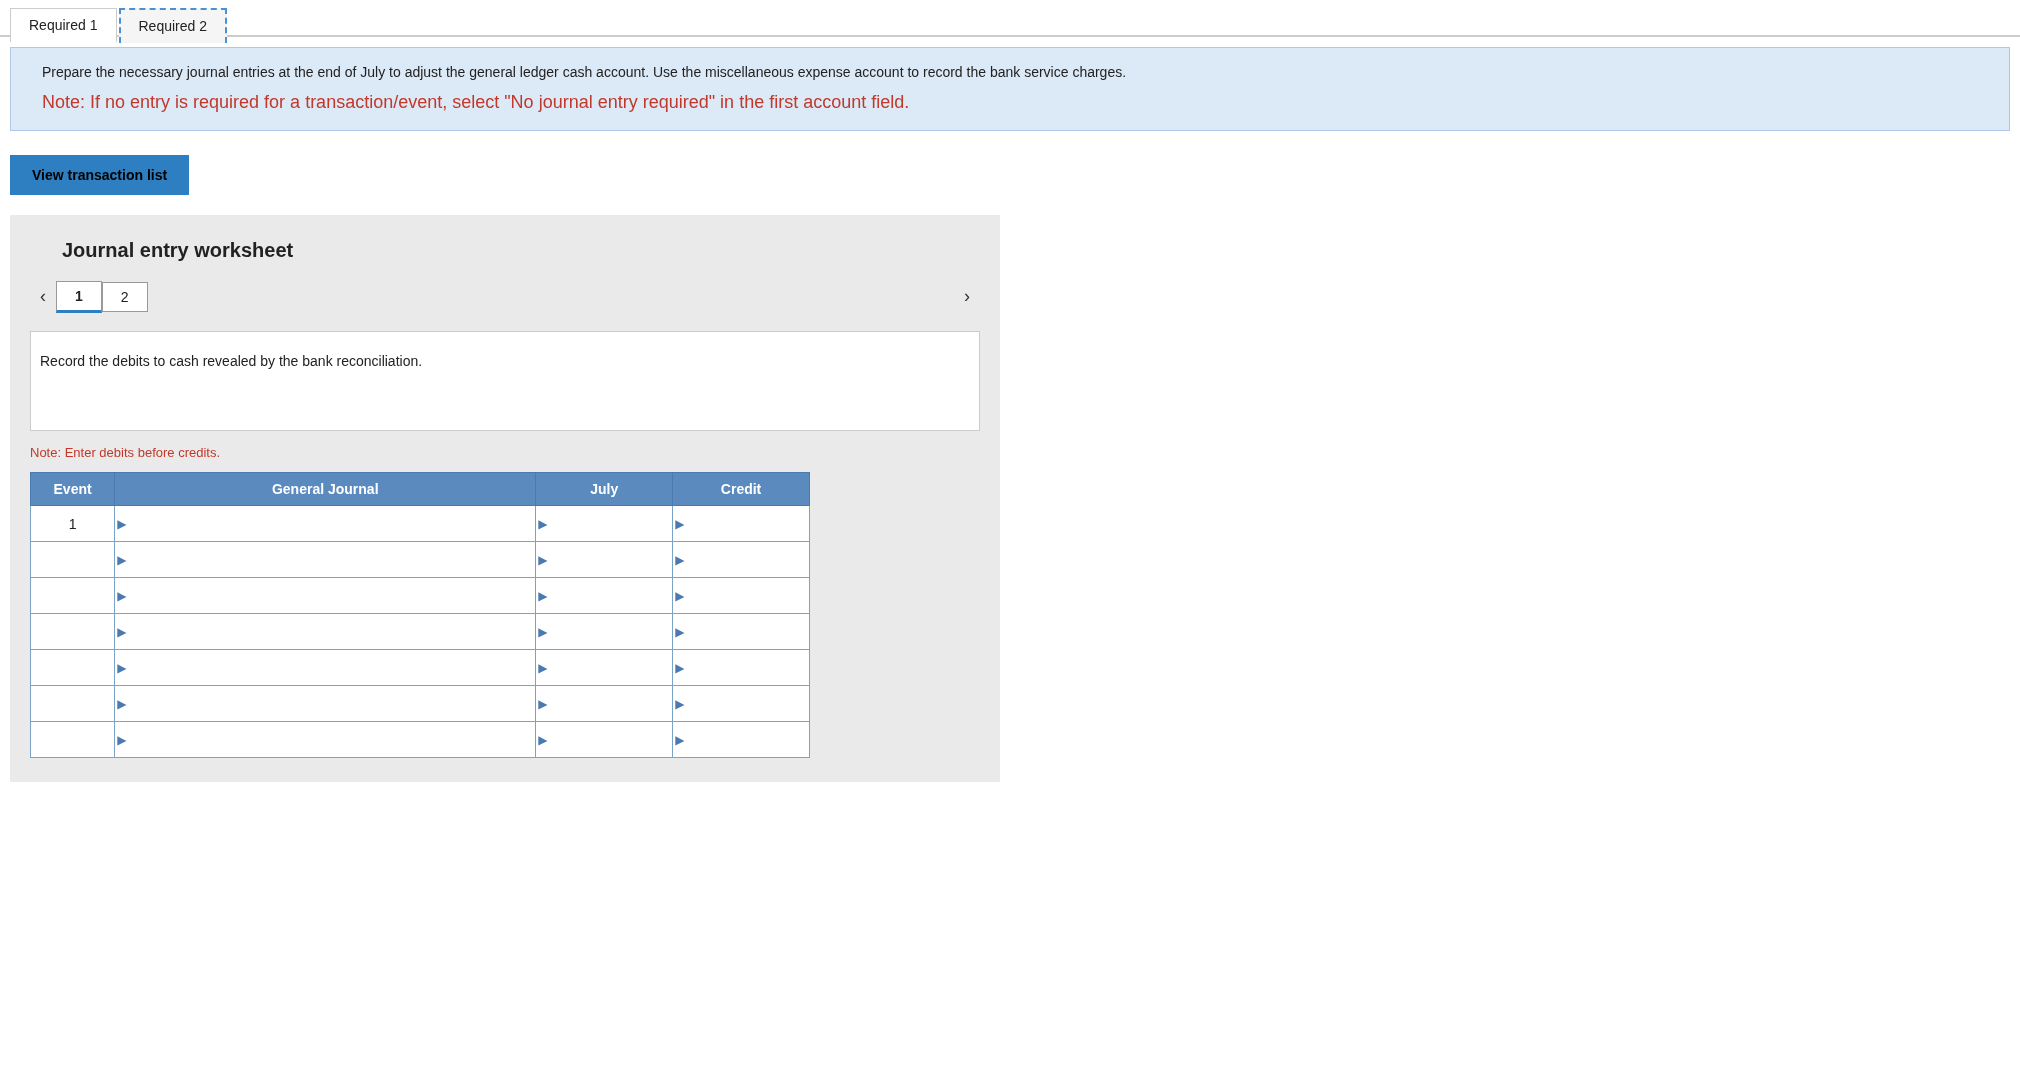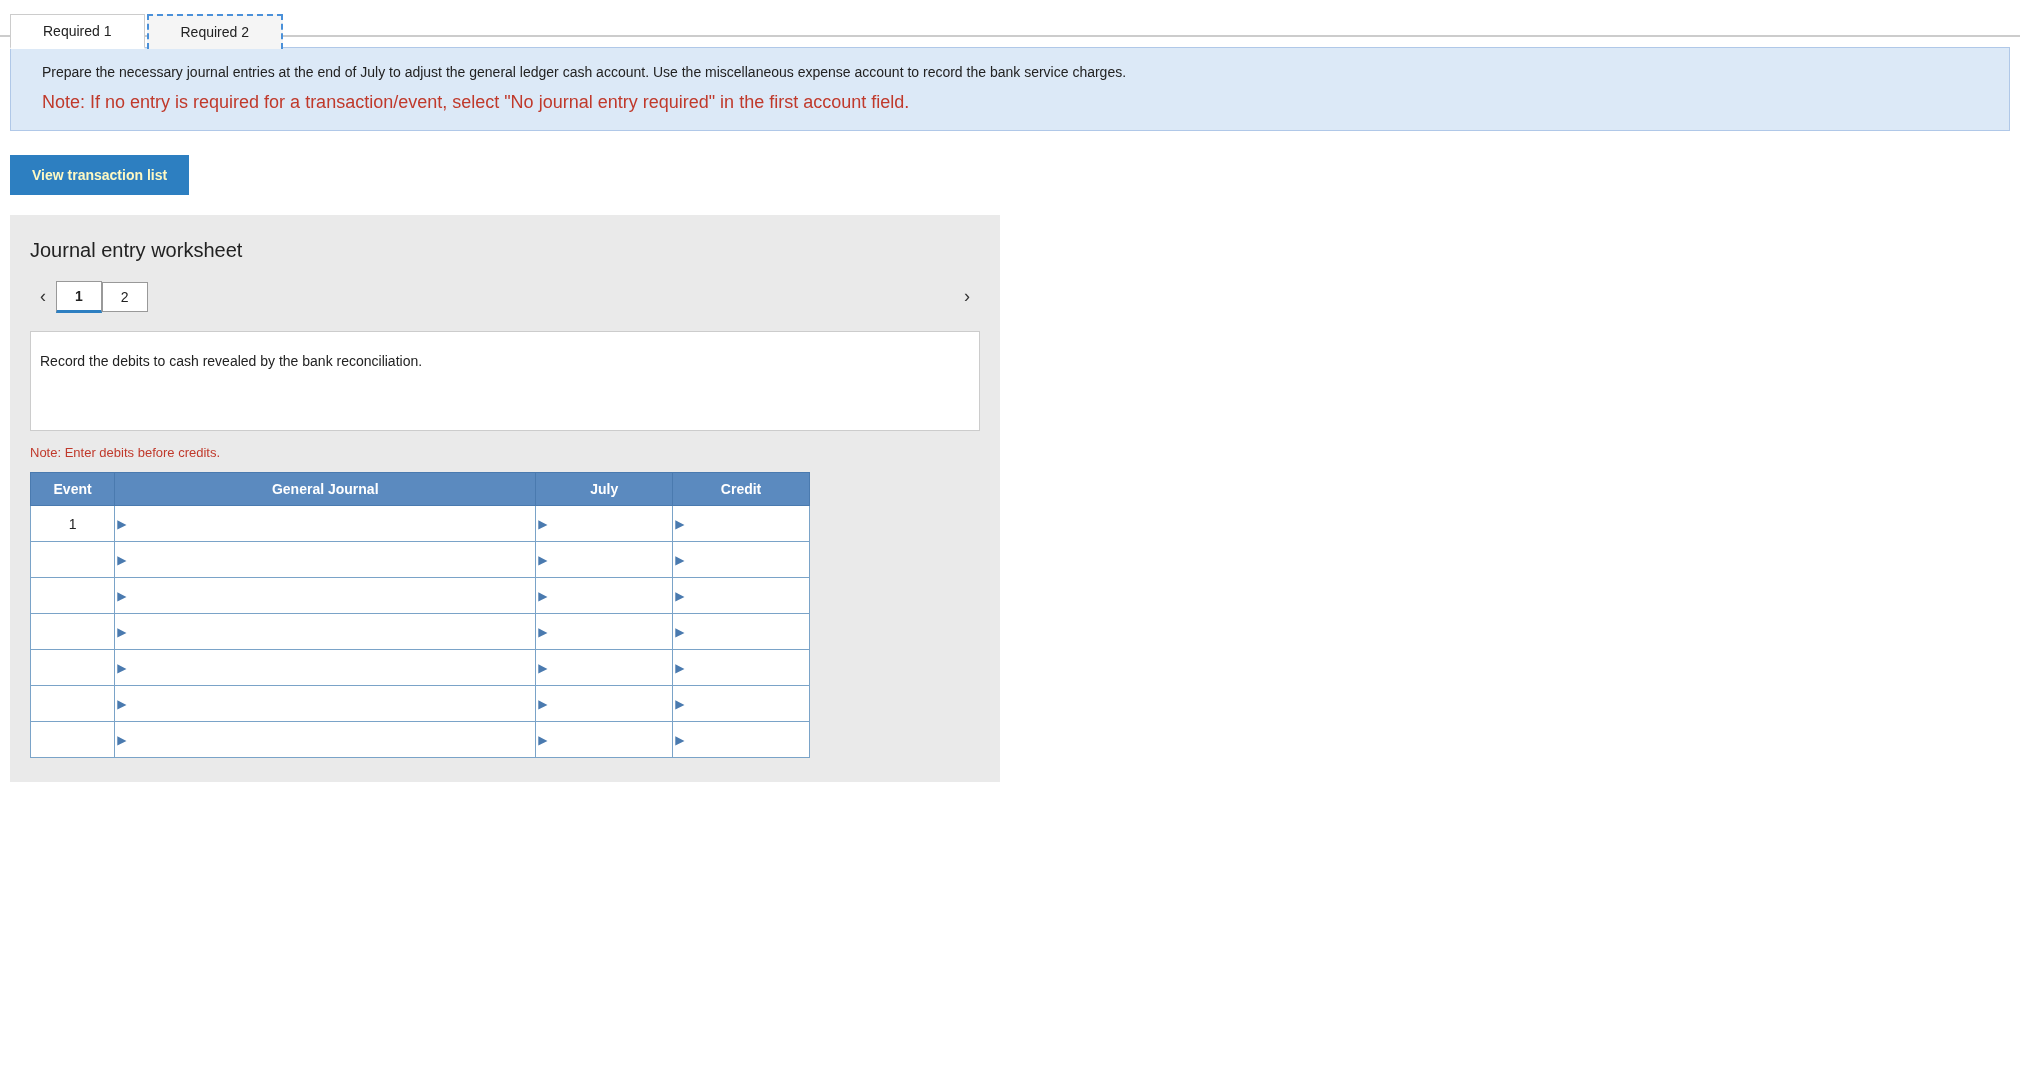--- a/index.html
+++ b/index.html
@@ -15,29 +15,29 @@
       color: #222;
     }
 
     .tabs-row {
       display: flex;
       border-bottom: 2px solid #ccc;
       padding: 0 10px;
     }
 
     .tab {
-      padding: 8px 32px;
+      padding: 8px 18px;
       font-size: 14px;
       cursor: pointer;
       border: 1px solid #ccc;
       border-bottom: none;
       background: #f5f5f5;
       margin-right: 2px;
       position: relative;
-      top: 14px;
+      top: 8px;
     }
 
     .tab.active {
       background: #fff;
       border-bottom: 2px solid #fff;
       font-weight: normal;
     }
 
     .tab.required2 {
       border-top: 2px dashed #4a90d9;
@@ -55,40 +55,41 @@
     }
 
     .instruction-note {
       color: #c0392b;
       font-size: 18px;
       margin-top: 6px;
     }
 
     .btn-view-transaction {
       background: #2d7fc1;
-      color: #fef9c3;
+      color: #000000;
       border: none;
       padding: 12px 22px;
       font-size: 14px;
       cursor: pointer;
       margin: 14px 10px;
       font-weight: bold;
     }
 
     .worksheet-container {
       background: #eaeaea;
       margin: 6px 10px;
       padding: 24px 20px;
       max-width: 990px;
     }
 
     .worksheet-title {
       font-size: 20px;
-      font-weight: normal;
+      font-weight: bold;
       margin-bottom: 18px;
+      margin-left: 32px;
     }
 
     .nav-row {
       display: flex;
       align-items: center;
       margin-bottom: 18px;
       gap: 0;
     }
 
     .nav-arrow {

